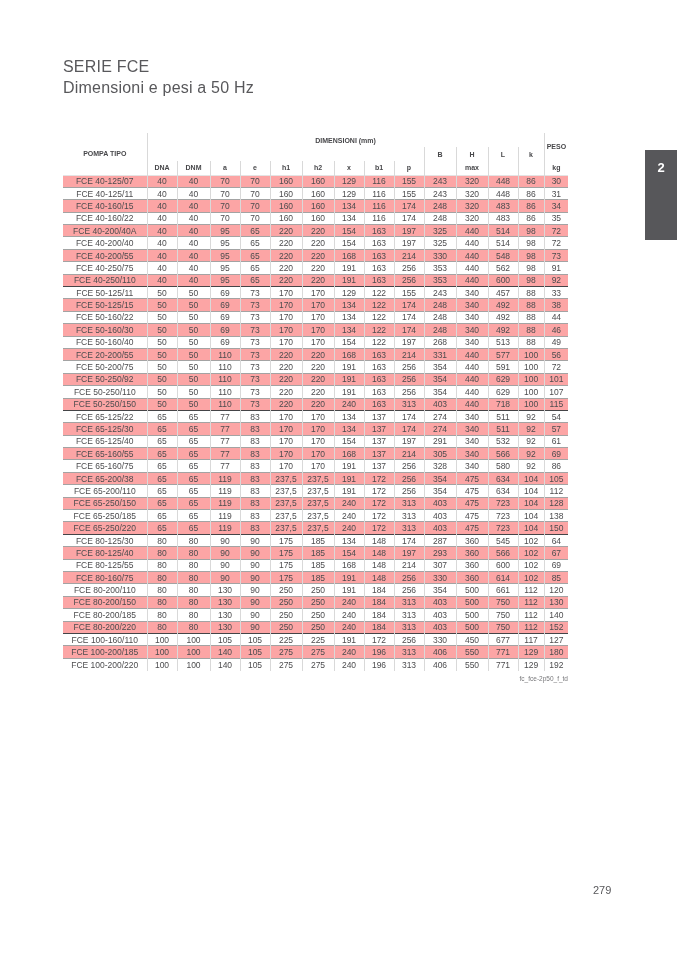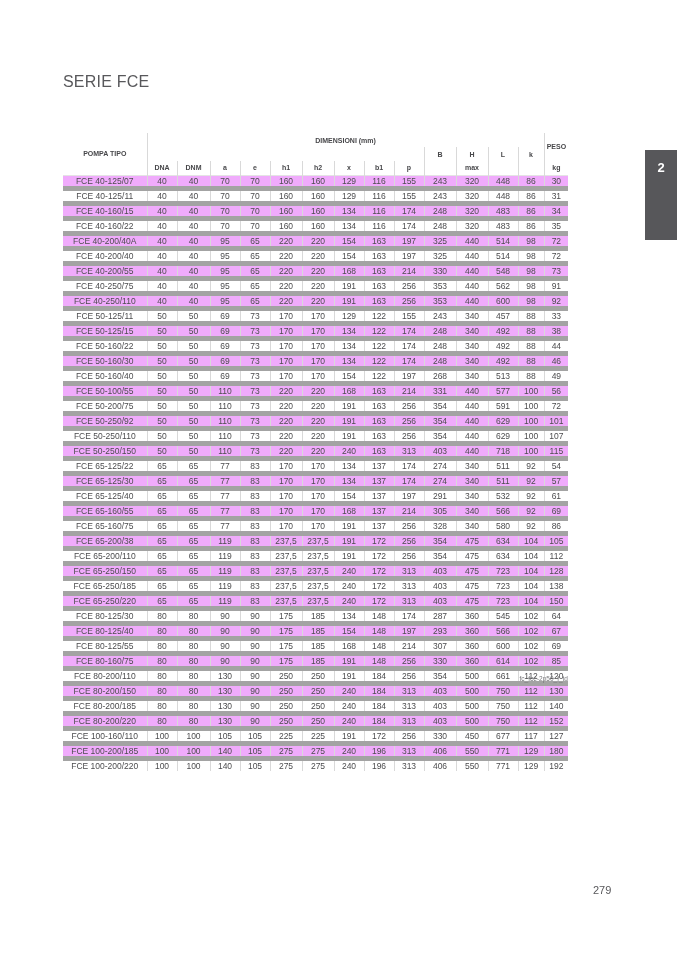--- a/index.html
+++ b/index.html
@@ -7,21 +7,21 @@
   body {
     font-family: "Liberation Sans", sans-serif;
     width: 677px; height: 958px;
     position: relative;
     color: #4c4c4e;
     overflow: hidden;
   }
   .page { position: absolute; inset: 0; background: #ffffff; }
 
   
-  .title-block { position: absolute; left: 63px; top: 71px; color: #595а5c; }
+  .title-block { position: absolute; left: 63px; top: 56px; color: #595а5c; }
   .title-line1, .title-line2 {
     font-size: 16px; line-height: 21px; font-weight: 400;
     color: #58585b; letter-spacing: 0.2px;
   }
 
   
   .side-tab {
     position: absolute; left: 645px; top: 150px;
     width: 32px; height: 90px;
     background: #57575a;
@@ -52,43 +52,44 @@
   tr.h2row th.bl { border-left: 1px solid #d9d9d9; }
   tr.h3row th { border-left: 1px solid #d9d9d9; }
   tr.h3row th:first-child { border-left: 1px solid #d9d9d9; }
 
   table.dims tbody td {
     height: 12.4px; padding: 0;
     text-align: center; vertical-align: middle;
     white-space: nowrap; overflow: hidden;
   }
   table.dims tbody td + td { border-left: 1px solid #d9d9d9; }
-  table.dims tbody tr { border-top: 5px solid #a3a3a3; }
+  table.dims tbody tr { border-top: 1px solid #a3a3a3; }
   table.dims tbody tr:first-child { border-top: 1px solid #e4e4e4; }
-  table.dims tbody tr.hl { background: #f0abfc; }
+  table.dims tbody tr.hl { background: #fca5a5; }
   table.dims tbody tr.group-end { border-bottom: 1px solid #444447; }
   td.name { text-align: left; padding-left: 4px; }
 
   
   .footnote {
     position: absolute; left: 63px; top: 675px; width: 505px;
     text-align: right; font-size: 6.5px; color: #77777a;
   }
   .page-number {
     position: absolute; left: 593px; top: 884px;
     font-size: 11px; color: #58585b;
   }
 </style>
 </head>
 <body>
 
 <div class="page">
 
   <div class="title-block">
     <div class="title-line1">SERIE FCE</div>
+    <div class="title-line2">Dimensioni e pesi a 50 Hz</div>
   </div>
 
   <div class="side-tab">
     <span class="side-tab-number">2</span>
   </div>
 
   <div class="table-wrap">
     <table class="dims">
       <colgroup>
         <col style="width:84px">
@@ -370,21 +371,21 @@
             <td>154</td>
             <td>122</td>
             <td>197</td>
             <td>268</td>
             <td>340</td>
             <td>513</td>
             <td>88</td>
             <td>49</td>
           </tr>
           <tr class="hl">
-            <td class="name">FCE 50-100/55</td>
+            <td class="name">FCE 20-200/55</td>
             <td>50</td>
             <td>50</td>
             <td>110</td>
             <td>73</td>
             <td>220</td>
             <td>220</td>
             <td>168</td>
             <td>163</td>
             <td>214</td>
             <td>331</td>

